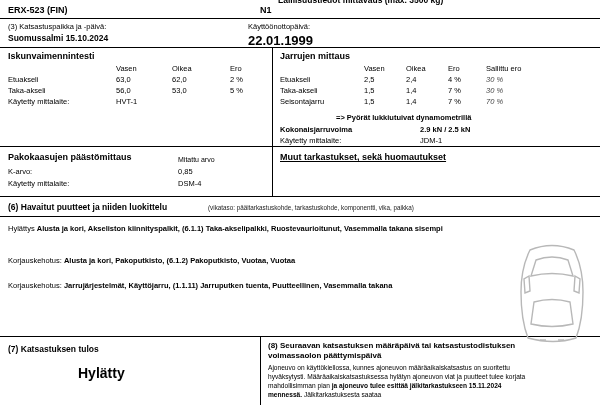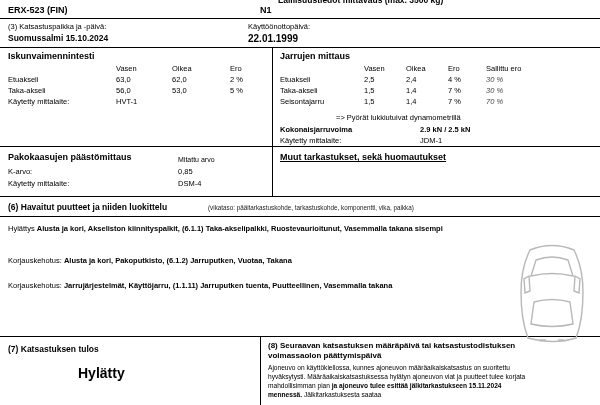--- a/index.html
+++ b/index.html
@@ -23,21 +23,21 @@
 
   
   #top-reg { left: 8px; top: 5px; font-size: 9px; font-weight: bold; }
   #top-n1 { left: 260px; top: 5px; font-size: 9px; font-weight: bold; }
   #top-right-1 { left: 278px; top: -5px; font-size: 8.5px; font-weight: bold; }
   #top-right-2 { left: 278px; top: 4px; font-size: 8.5px; font-weight: bold; width: 230px;}
 
   #sub-label { left: 8px; top: 22px; font-size: 7.5px; }
   #sub-value { left: 8px; top: 33px; font-size: 8.5px; font-weight: bold; }
   #date-label { left: 248px; top: 22px; font-size: 7.5px; }
-  #date-value { left: 248px; top: 33px; font-size: 10px; font-weight: bold; }
+  #date-value { left: 248px; top: 33px; font-size: 13px; font-weight: bold; }
 
   
   .sect-h { font-size: 9px; font-weight: bold; }
 
   table.meas { position: absolute; border-collapse: collapse; }
   table.meas td { padding: 0 0 2px 0; font-size: 7.5px; white-space: nowrap; }
   table.meas td.hdr { font-size: 7.5px; }
   .it { font-style: italic; color: #444; }
 
   #susp-table { left: 8px; top: 64px; }
@@ -46,21 +46,21 @@
   #susp-table td.c3 { width: 58px; }
   #susp-table td.c4 { width: 30px; }
 
   #brake-table { left: 280px; top: 64px; }
   #brake-table td.c1 { width: 84px; }
   #brake-table td.c2 { width: 42px; }
   #brake-table td.c3 { width: 42px; }
   #brake-table td.c4 { width: 38px; }
   #brake-table td.c5 { width: 60px; }
 
-  #dyno-note { position:absolute; left: 336px; top: 113px; font-size: 7.5px; font-weight: normal; }
+  #dyno-note { position:absolute; left: 336px; top: 113px; font-size: 7.5px; font-weight: bold; }
   #kokon-l { position:absolute; left: 280px; top: 125px; font-size: 7.5px; font-weight: bold; }
   #kokon-v { position:absolute; left: 420px; top: 125px; font-size: 7.5px; font-weight: bold; }
   #brake-dev-l { position:absolute; left: 280px; top: 136px; font-size: 7.5px; }
   #brake-dev-v { position:absolute; left: 420px; top: 136px; font-size: 7.5px; }
 
   
   #exh-h { position: absolute; left: 8px; top: 152px; }
   #exh-sub { position: absolute; left: 178px; top: 156px; font-size: 7px; }
   #exh-k-l { position: absolute; left: 8px; top: 167px; font-size: 7.5px; }
   #exh-k-v { position: absolute; left: 178px; top: 167px; font-size: 7.5px; }
@@ -192,21 +192,21 @@
 
   <div id="def-h">(6) Havaitut puutteet ja niiden luokittelu</div>
   <div id="def-note">(vikataso: pääitarkastuskohde, tarkastuskohde, komponentti, vika, paikka)</div>
 
   <div class="def-block" id="def1">
     <span class="lbl">Hylättys</span>
     <span class="bb">Alusta ja kori, Akseliston kiinnityspalkit, (6.1.1) Taka-akselipalkki, Ruostevaurioitunut, Vasemmalla takana sisempi</span>
   </div>
   <div class="def-block" id="def2">
     <span class="lbl">Korjauskehotus:</span>
-    <span class="bb">Alusta ja kori, Pakoputkisto, (6.1.2) Jarruputken, Vuotaa, Takana</span>
+    <span class="bb">Alusta ja kori, Pakoputkisto, (6.1.2) Pakoputkisto, Vuotaa, Vuotaa</span>
   </div>
   <div class="def-block" id="def3">
     <span class="lbl">Korjauskehotus:</span>
     <span class="bb">Jarrujärjestelmät, Käyttöjarru, (1.1.11) Jarruputken tuenta, Puutteellinen, Vasemmalla takana</span>
   </div>
 
   <svg id="car" viewBox="0 0 84 110">
     <g fill="none" stroke="#b8b8b8" stroke-width="1.4">
       <path d="M20 14 q22 -9 44 0 q9 18 9 42 q0 28 -7 46 q-22 7 -48 0 q-7 -18 -7 -46 q0 -24 9 -42 z"></path>
       <path d="M26 24 q16 -6 32 0 l5 16 q-21 -5 -42 0 z"></path>

